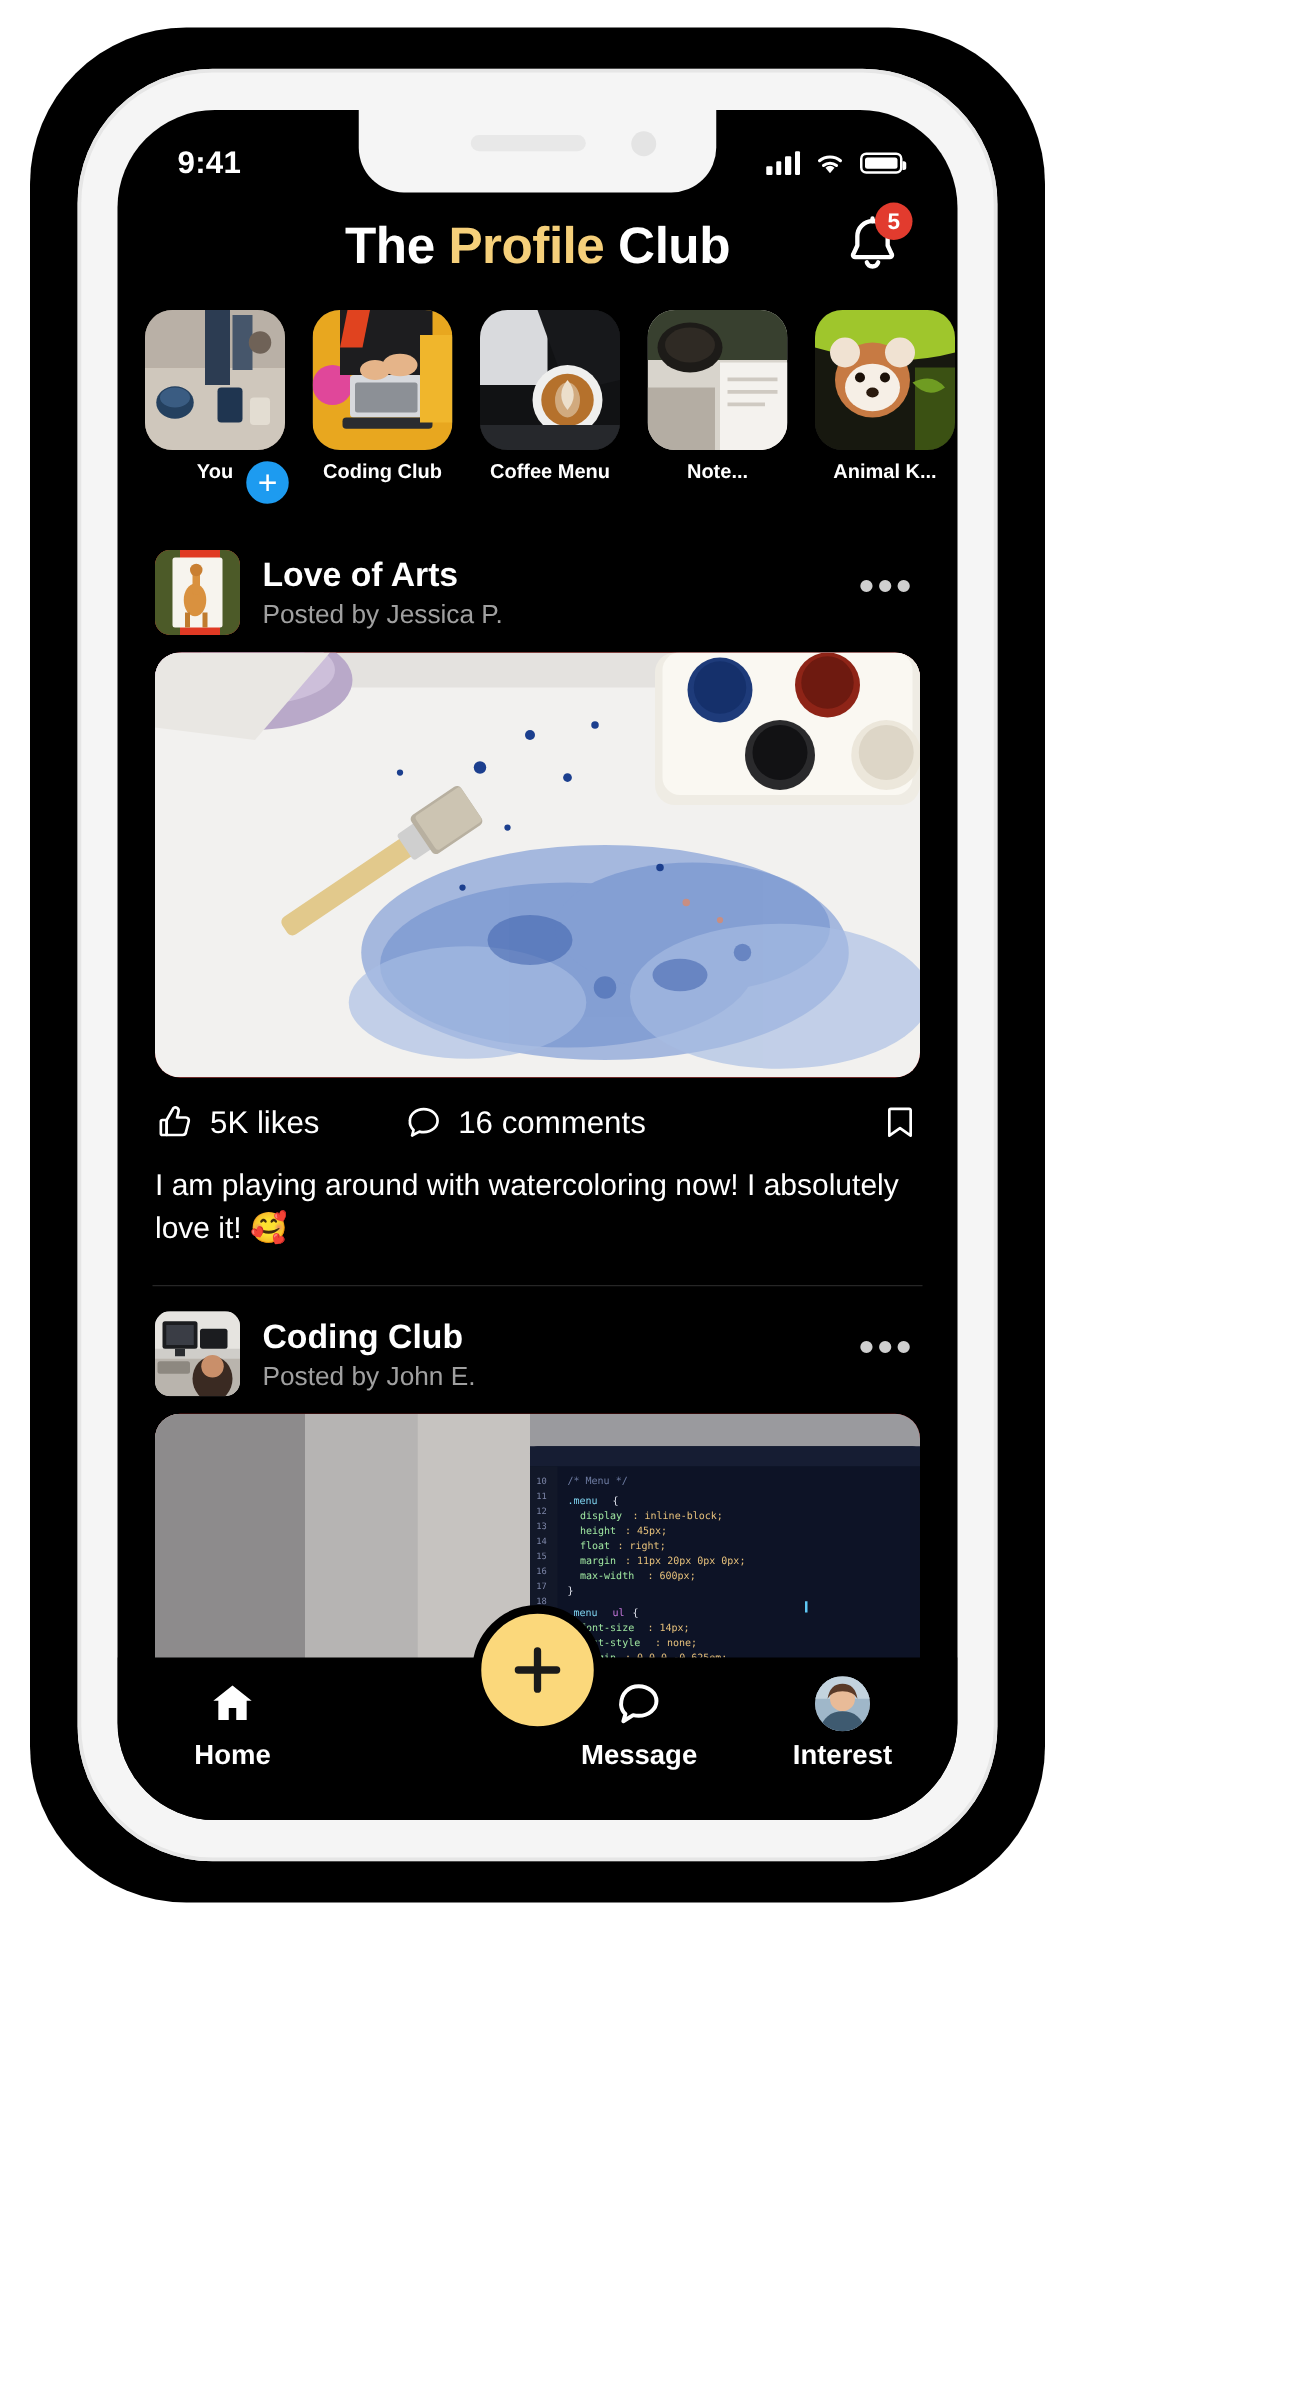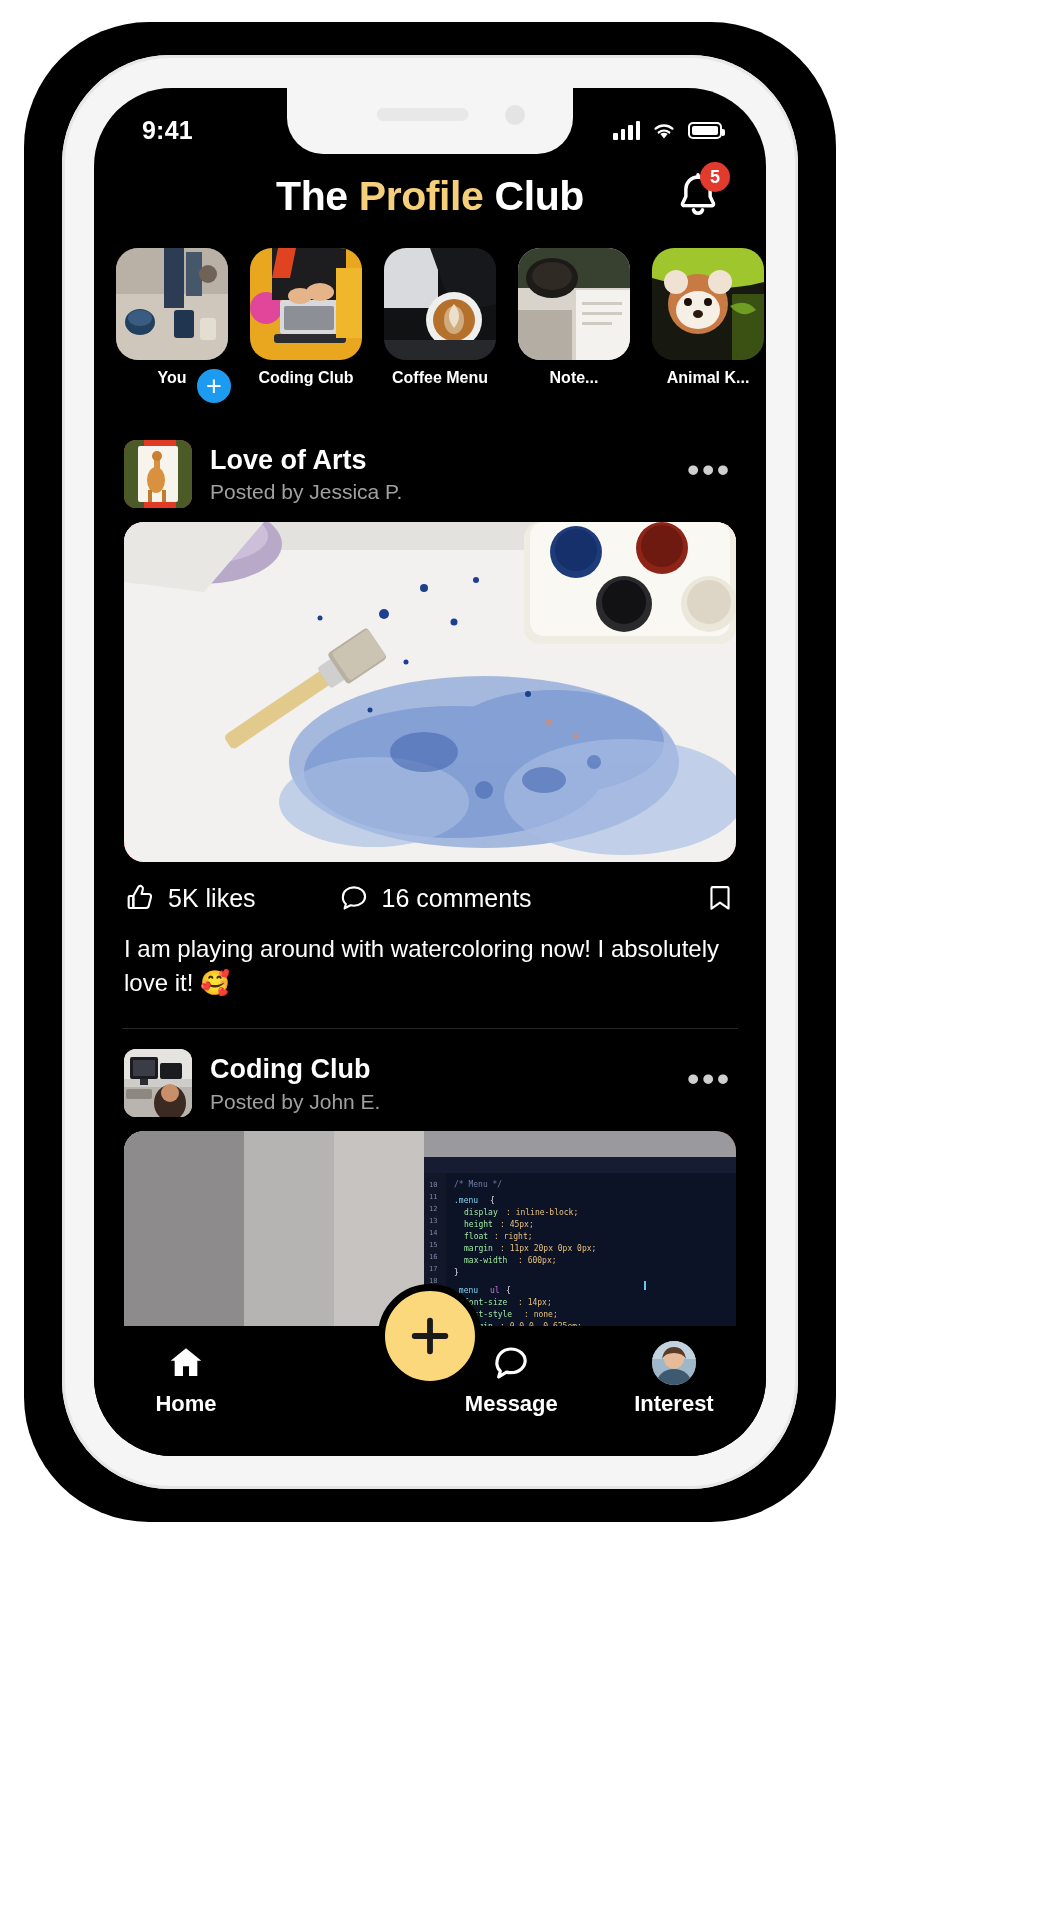--- a/index.html
+++ b/index.html
@@ -149,21 +149,21 @@
     line-height:.4; padding:10px 4px 18px 10px; font-weight:700;
   }
   .post-media{
     margin:0 30px; height:340px; border-radius:20px;
     overflow:hidden; background:#b91c1c;
   }
   .post-media svg{ display:block; width:100%; height:100%; }
 
   .actions{
     display:flex; align-items:center;
-    padding:20px 30px 6px 30px; gap:30px;
+    padding:20px 30px 6px 30px; gap:15px;
   }
   .act{ display:flex; align-items:center; gap:12px; color:#fff; }
   .act span{ font-size:25px; font-weight:500; }
   .act.comments{ margin-left:52px; }
   .act.save{ margin-left:auto; }
   .caption{
     color:#fff; font-size:24px; line-height:1.42;
     padding:12px 30px 8px 30px;
   }
 

